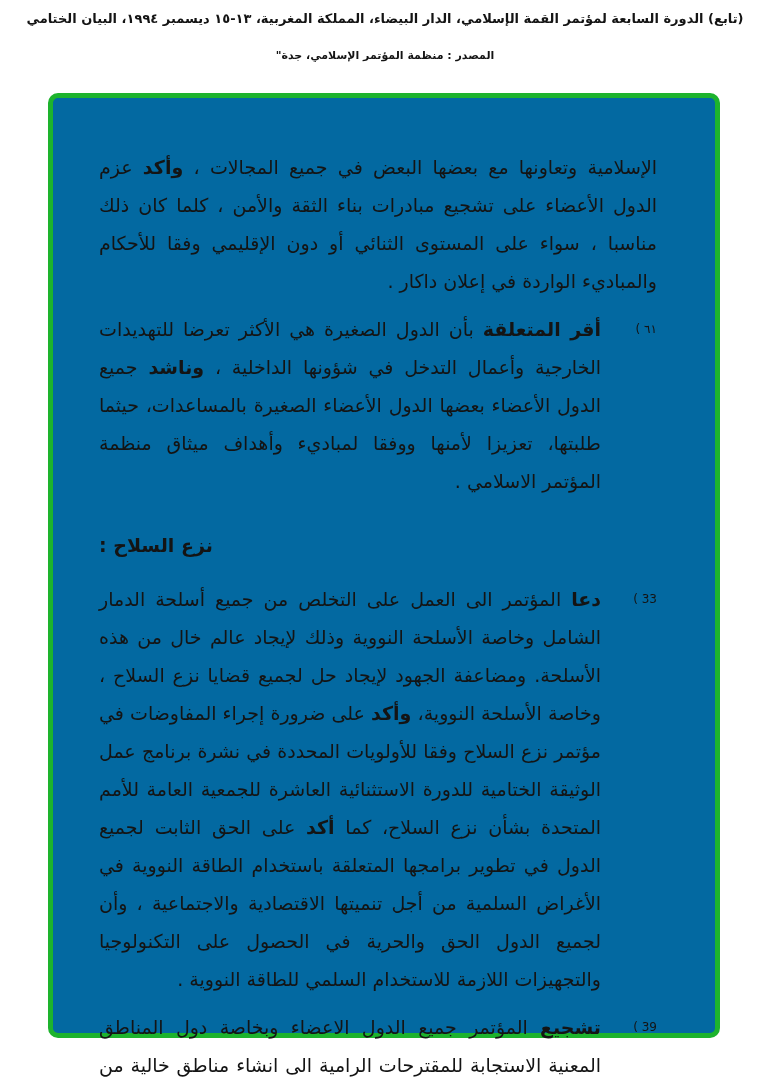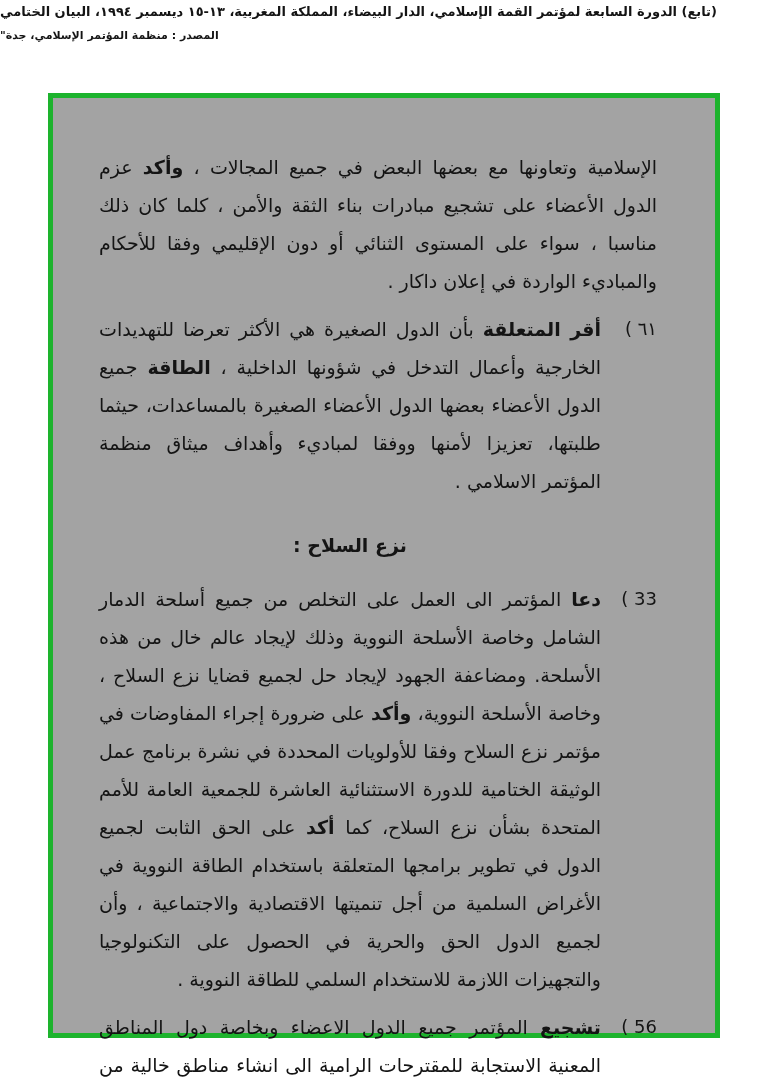--- a/index.html
+++ b/index.html
@@ -12,79 +12,79 @@
     width: 770px;
     height: 1086px;
     overflow: hidden;
     font-family: "DejaVu Sans", sans-serif;
     color: #141414;
   }
 
   
   .page-header {
     direction: rtl;
-    text-align: left;
-    padding-top: 4px;
+    text-align: center;
+    padding-top: 11px;
   }
   .header-title {
     font-size: 13px;
     font-weight: bold;
     letter-spacing: 0.1px;
     white-space: nowrap;
   }
   .header-source {
     font-size: 11px;
     font-weight: bold;
-    margin-top: 10px;
+    margin-top: 23px;
   }
 
   
   .doc-frame {
     position: absolute;
     left: 48px;
     top: 93px;
     width: 672px;
     height: 945px;
     box-sizing: border-box;
     border: 5px solid #1db32d;
-    border-radius: 0;
-    background: #a3a3a3;
+    border-radius: 10px;
+    background: #0369a1;
   }
   .doc-content {
     direction: rtl;
     text-align: justify;
     padding: 50px 58px 0 46px;
     font-size: 19px;
     line-height: 38px;
   }
 
   .para {
     margin: 0 0 10px 0;
   }
 
   .res-item {
     display: flex;
     align-items: flex-start;
     margin: 0 0 10px 0;
   }
   .res-num {
     flex: 0 0 56px;
-    font-size: 18px;
+    font-size: 12px;
     line-height: 38px;
     white-space: nowrap;
   }
   .res-text {
     flex: 1 1 auto;
   }
 
   .section-heading {
     font-size: 19px;
     font-weight: bold;
     margin: 26px 56px 16px 0;
-    text-align: center;
+    text-align: left;
   }
 
   .b { font-weight: bold; }
 
   
   .page-number {
     position: absolute;
     left: 0;
     right: 0;
     top: 1088px;
@@ -102,31 +102,31 @@
   <div class="header-source">المصدر :  منظمة المؤتمر الإسلامي، جدة"</div>
 </header>
 
 <div class="doc-frame">
   <div class="doc-content">
 
     <p class="para"><span>الإسلامية وتعاونها مع بعضها البعض في جميع المجالات ، </span><span class="b">وأكد</span><span> عزم الدول الأعضاء على تشجيع مبادرات بناء الثقة والأمن ، كلما كان ذلك مناسبا ، سواء على المستوى الثنائي أو دون الإقليمي وفقا للأحكام والمباديء الواردة في إعلان داكار .</span></p>
 
     <div class="res-item">
       <span class="res-num">٦١ )</span>
-      <div class="res-text"><span class="b">أقر المتعلقة</span><span> بأن الدول الصغيرة هي الأكثر تعرضا للتهديدات الخارجية وأعمال التدخل في شؤونها الداخلية ، </span><span class="b">الطاقة</span><span> جميع الدول الأعضاء بعضها الدول الأعضاء الصغيرة بالمساعدات، حيثما طلبتها، تعزيزا لأمنها ووفقا لمباديء وأهداف ميثاق منظمة المؤتمر الاسلامي .</span></div>
+      <div class="res-text"><span class="b">أقر المتعلقة</span><span> بأن الدول الصغيرة هي الأكثر تعرضا للتهديدات الخارجية وأعمال التدخل في شؤونها الداخلية ، </span><span class="b">وناشد</span><span> جميع الدول الأعضاء بعضها الدول الأعضاء الصغيرة بالمساعدات، حيثما طلبتها، تعزيزا لأمنها ووفقا لمباديء وأهداف ميثاق منظمة المؤتمر الاسلامي .</span></div>
     </div>
 
     <h3 class="section-heading">نزع السلاح :</h3>
 
     <div class="res-item">
       <span class="res-num">33 )</span>
       <div class="res-text"><span class="b">دعا</span><span> المؤتمر الى العمل على التخلص من جميع أسلحة الدمار الشامل وخاصة الأسلحة النووية وذلك لإيجاد عالم خال من هذه الأسلحة. ومضاعفة الجهود لإيجاد حل لجميع قضايا نزع السلاح ، وخاصة الأسلحة النووية، </span><span class="b">وأكد</span><span> على ضرورة إجراء المفاوضات في مؤتمر نزع السلاح وفقا للأولويات المحددة في نشرة برنامج عمل الوثيقة الختامية للدورة الاستثنائية العاشرة للجمعية العامة للأمم المتحدة بشأن نزع السلاح، كما </span><span class="b">أكد</span><span> على الحق الثابت لجميع الدول في تطوير برامجها المتعلقة باستخدام الطاقة النووية في الأغراض السلمية من أجل تنميتها الاقتصادية والاجتماعية ، وأن لجميع الدول الحق والحرية في الحصول على التكنولوجيا والتجهيزات اللازمة للاستخدام السلمي للطاقة النووية .</span></div>
     </div>
 
     <div class="res-item">
-      <span class="res-num">56 )</span>
+      <span class="res-num">39 )</span>
       <div class="res-text"><span class="b">تشجيع</span><span> المؤتمر جميع الدول الاعضاء وبخاصة دول المناطق المعنية الاستجابة للمقترحات الرامية الى انشاء مناطق خالية من الأسلحة النووية في افريقيا</span></div>
     </div>
 
   </div>
 </div>
 
 <div class="page-number">٣٥</div>
 
 </body></html>

